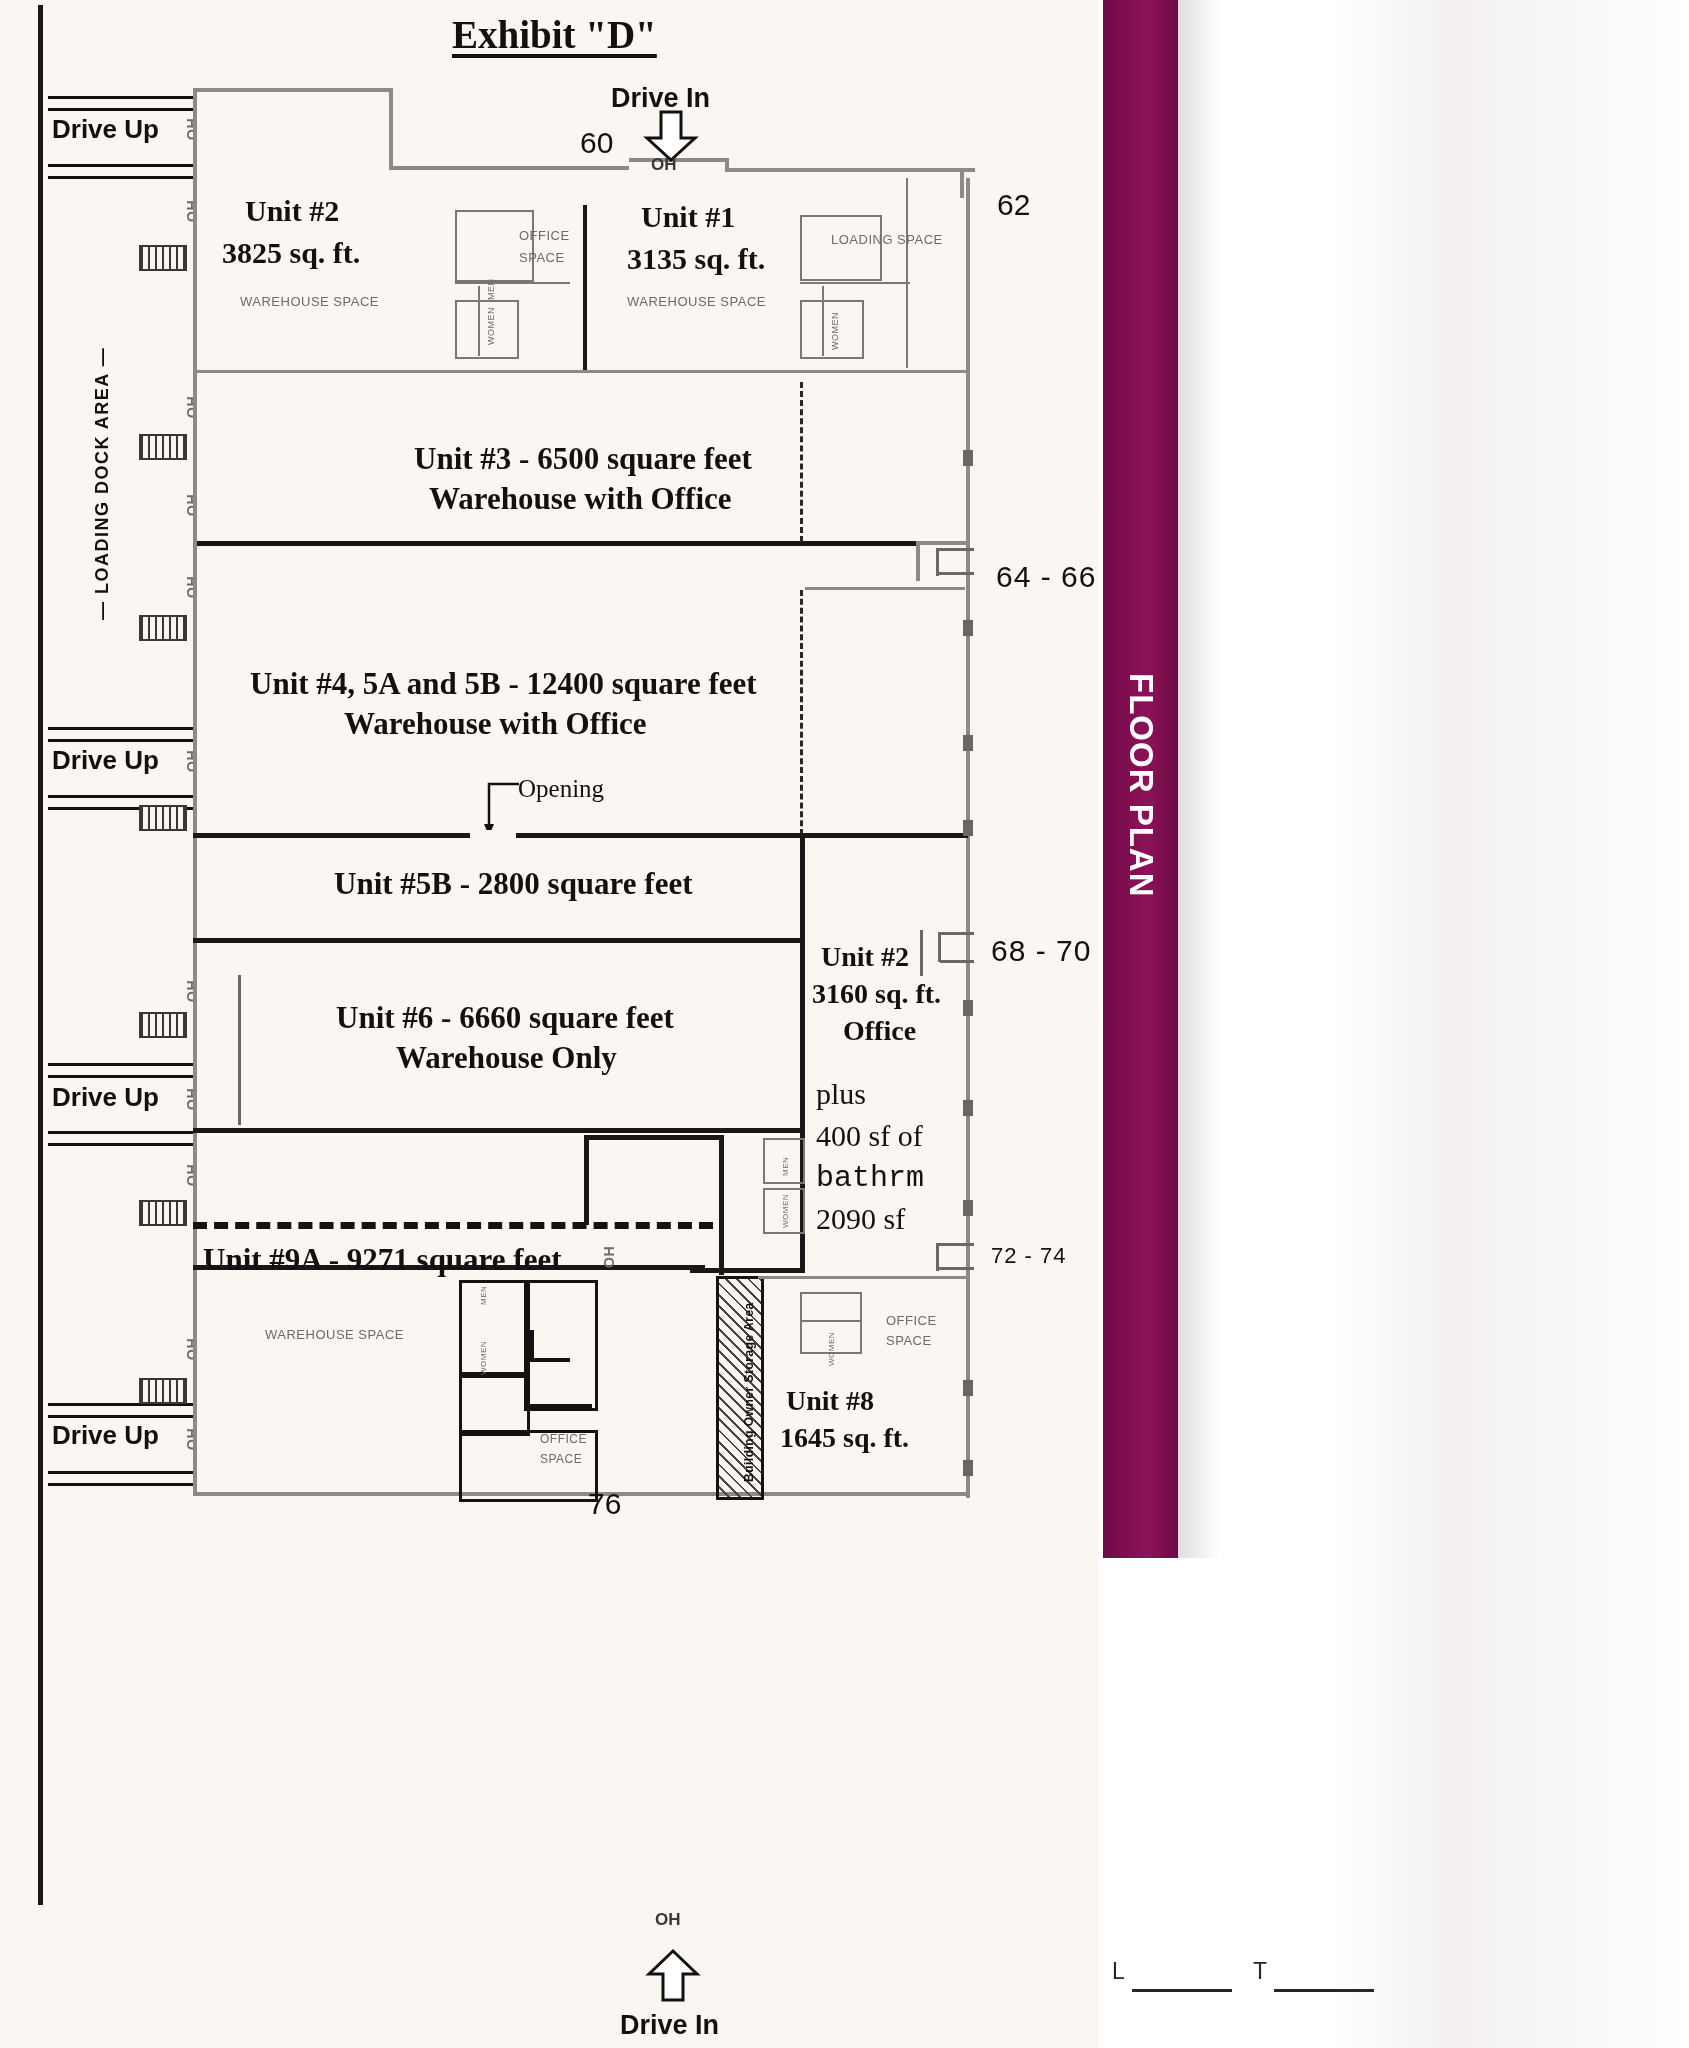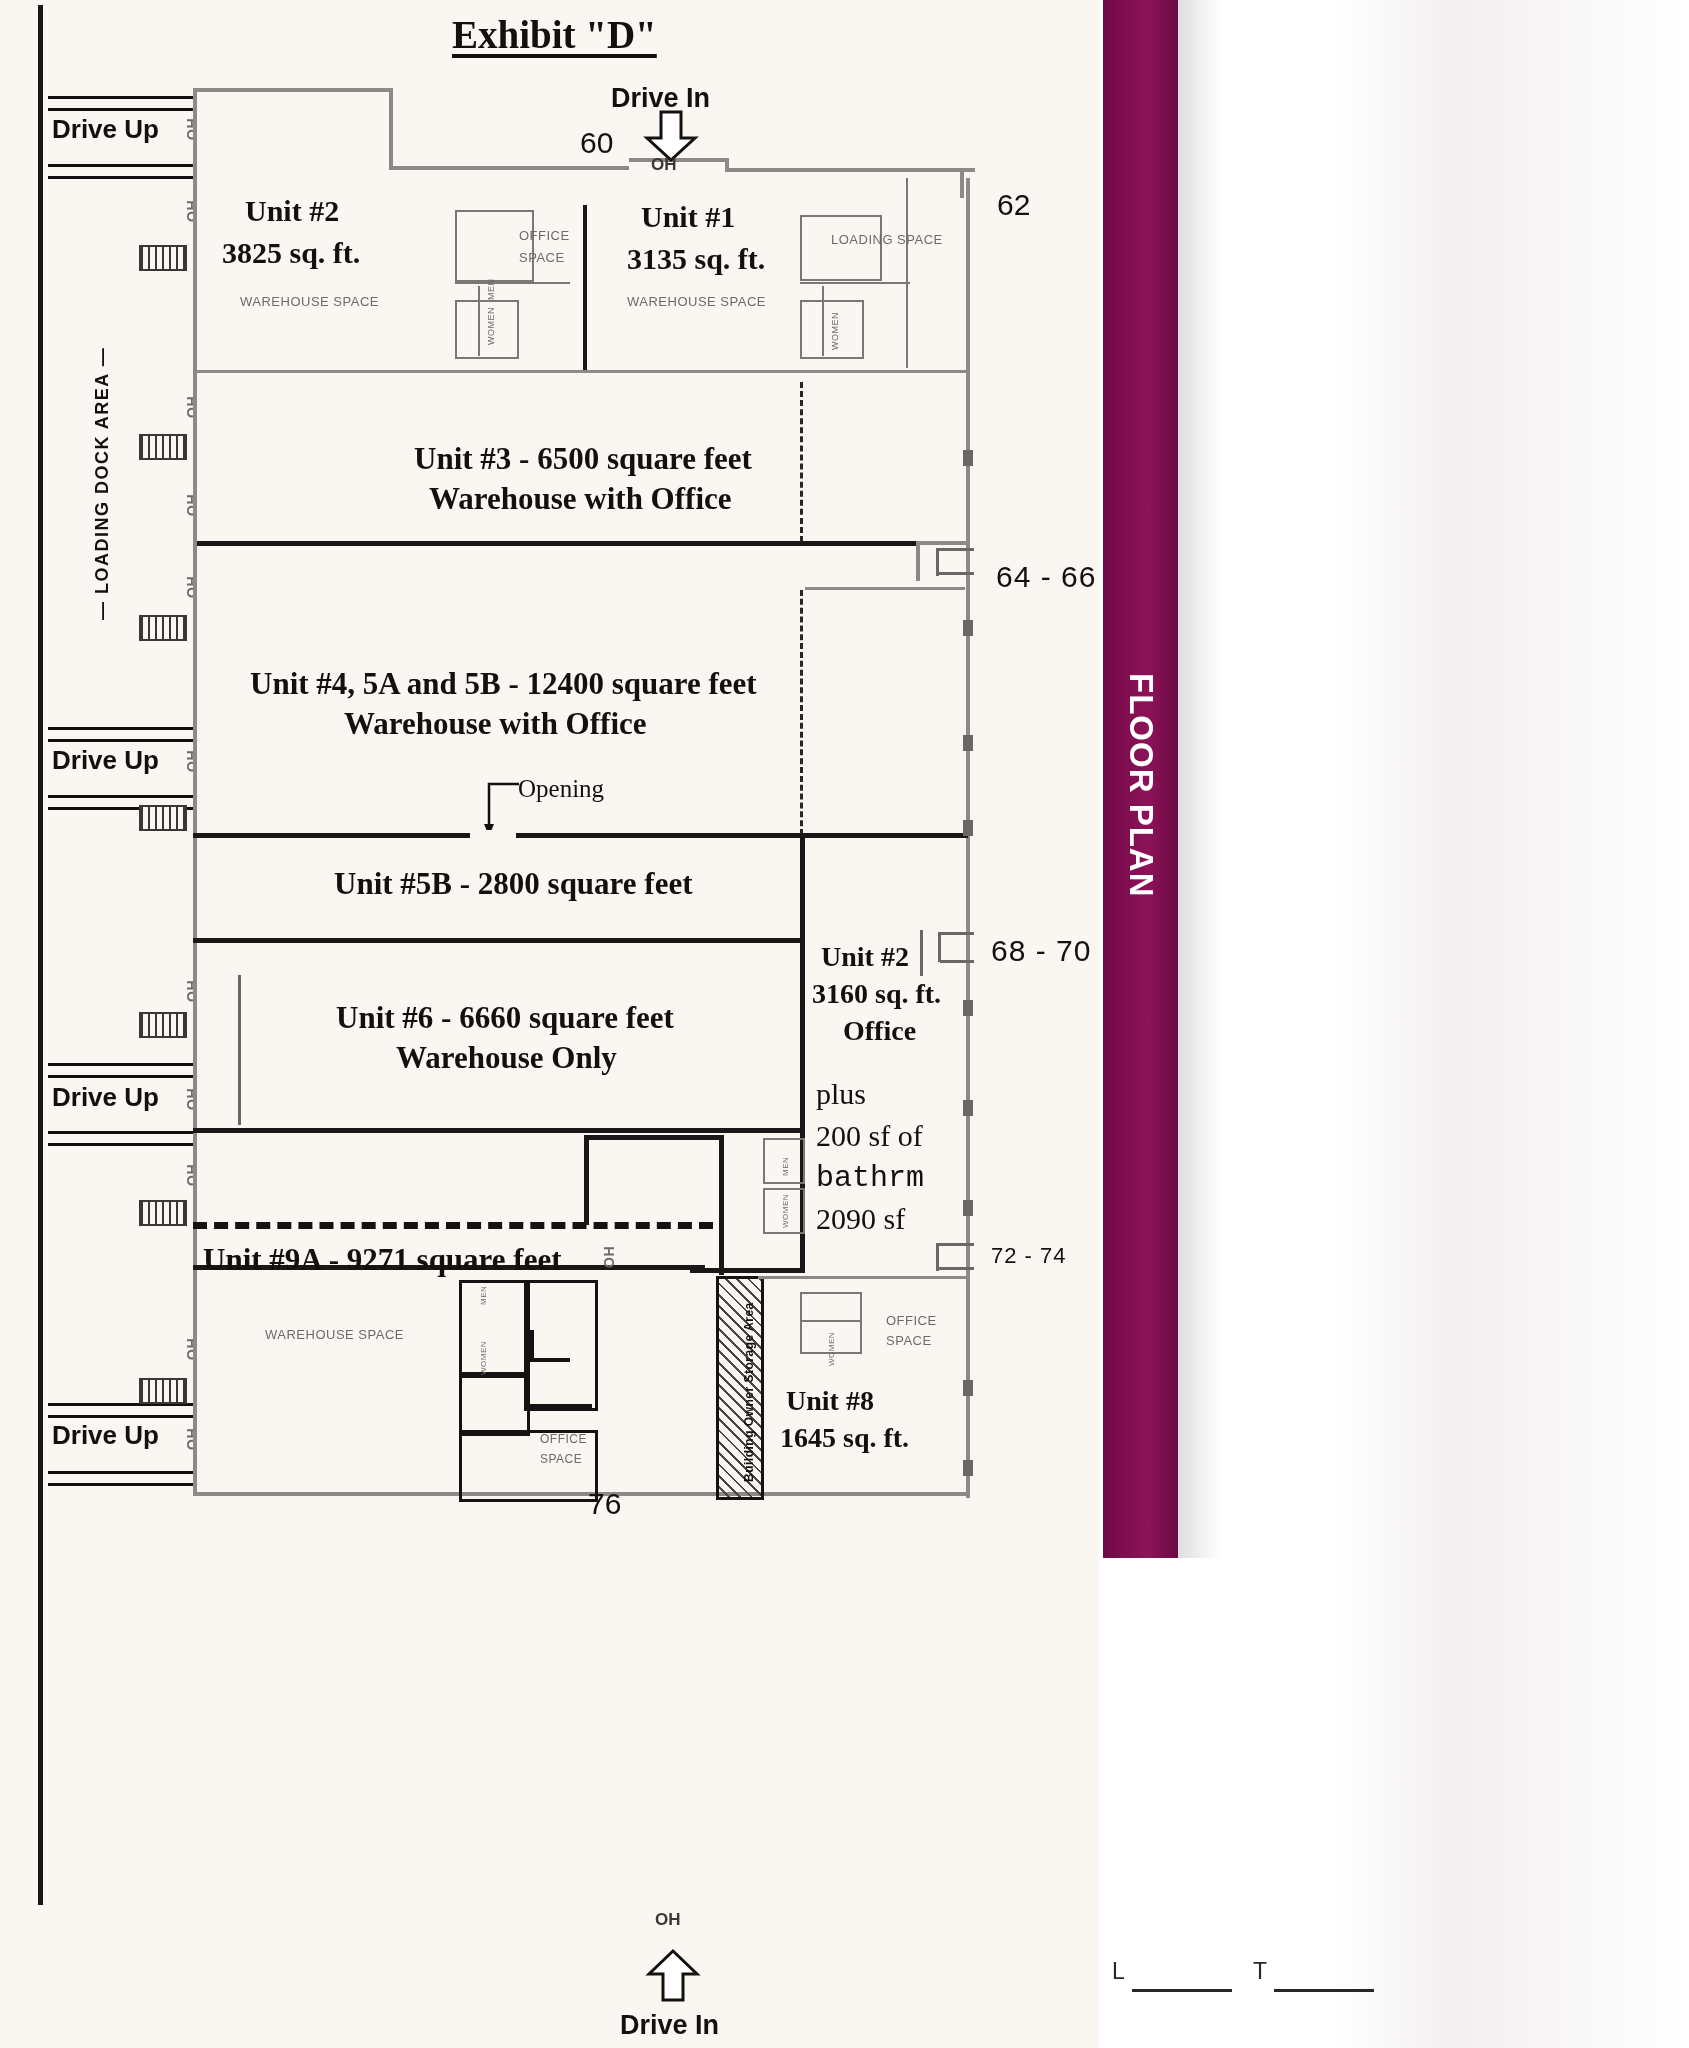--- a/index.html
+++ b/index.html
@@ -192,21 +192,21 @@
 
   <div class="ln" style="left:193px;top:1128px;width:610px;height:5px;"></div>
   <div class="lnthin" style="left:238px;top:975px;width:3px;height:150px;"></div>
   <div class="t serifbold" style="left:336px;top:1000px;font-size:31px;">Unit #6 - 6660 square feet</div>
   <div class="t serifbold" style="left:396px;top:1040px;font-size:31px;">Warehouse Only</div>
 
   <div class="t serifbold" style="left:821px;top:941px;font-size:28px;">Unit #2</div>
   <div class="t serifbold" style="left:812px;top:978px;font-size:28px;">3160 sq. ft.</div>
   <div class="t serifbold" style="left:843px;top:1015px;font-size:28px;">Office</div>
   <div class="t" style="left:816px;top:1077px;font-size:30px;font-family:'Liberation Serif',serif;">plus</div>
-  <div class="t" style="left:816px;top:1119px;font-size:30px;font-family:'Liberation Serif',serif;">200 sf of</div>
+  <div class="t" style="left:816px;top:1119px;font-size:30px;font-family:'Liberation Serif',serif;">400 sf of</div>
   <div class="t" style="left:816px;top:1161px;font-size:30px;font-family:Liberation Mono, monospace;">bathrm</div>
   <div class="t" style="left:816px;top:1202px;font-size:30px;font-family:'Liberation Serif',serif;">2090 sf</div>
 
   <div class="box" style="left:763px;top:1138px;width:38px;height:42px;"></div>
   <div class="box" style="left:763px;top:1188px;width:38px;height:42px;"></div>
   <div class="t sanslt rot90" style="left:781px;top:1176px;font-size:8px;">MEN</div>
   <div class="t sanslt rot90" style="left:781px;top:1228px;font-size:8px;">WOMEN</div>
 
   <div class="lnthin" style="left:920px;top:930px;width:3px;height:46px;"></div>
   <div class="lnthin" style="left:940px;top:932px;width:34px;height:3px;"></div>

